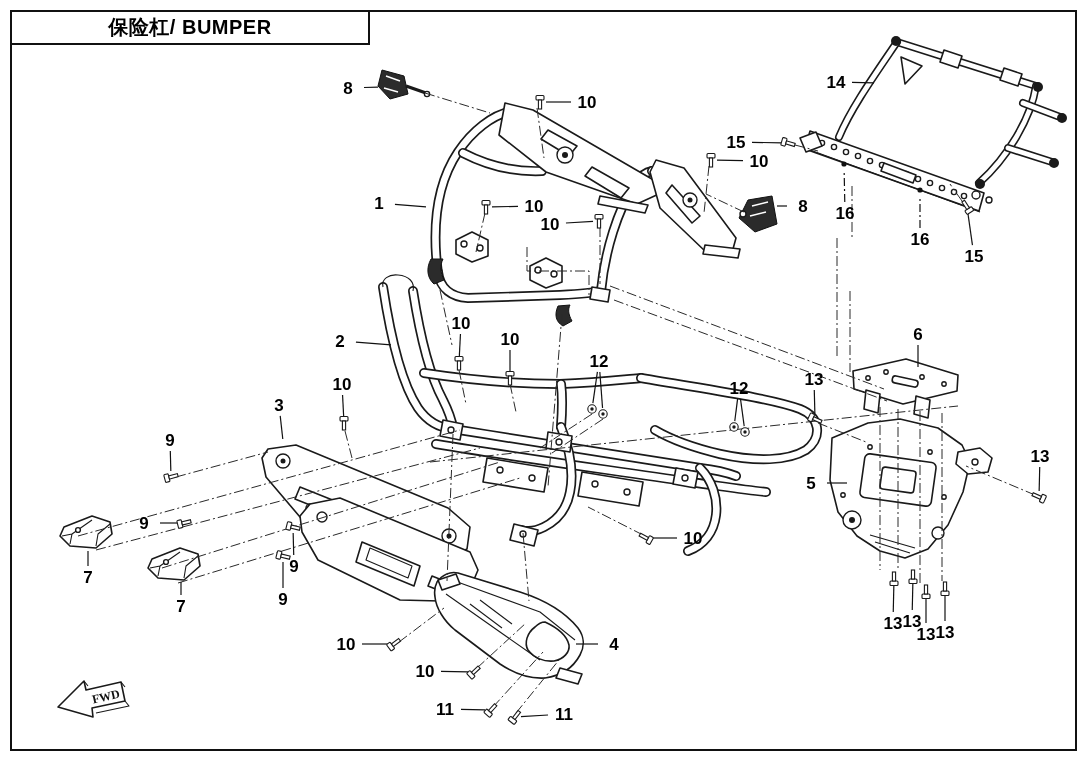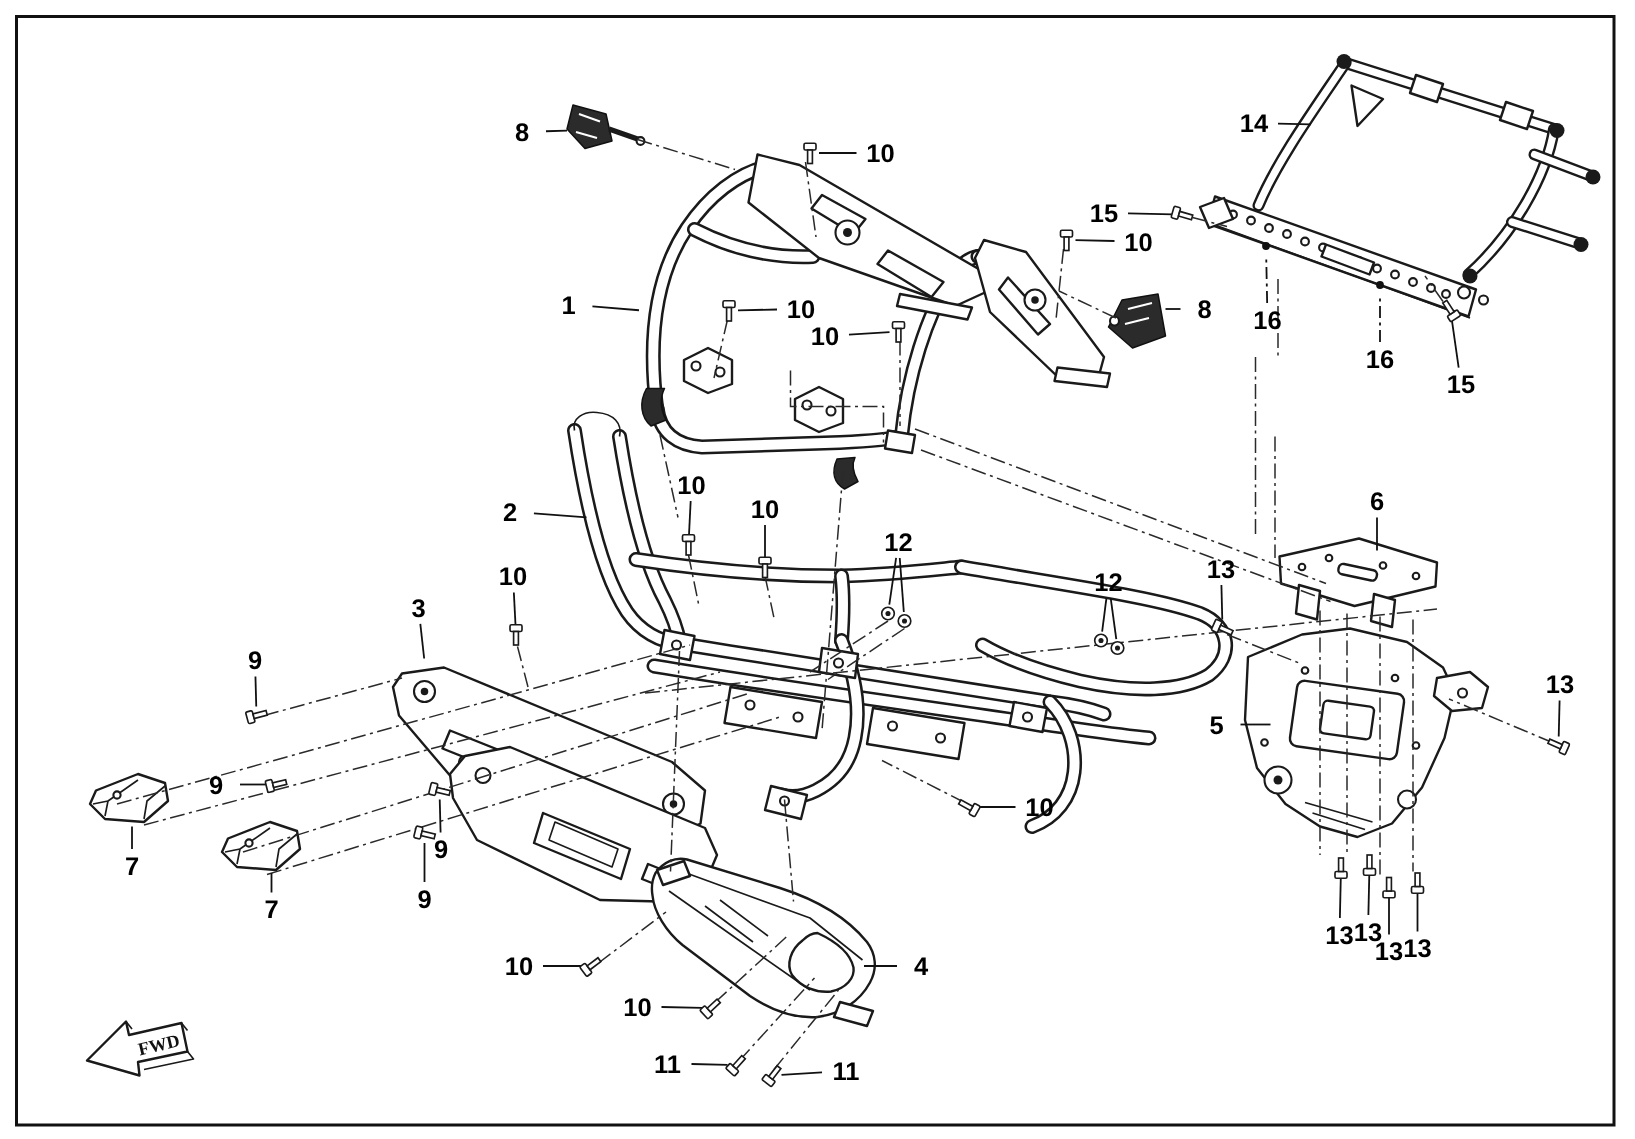--- a/index.html
+++ b/index.html
@@ -24,20 +24,23 @@
   .leader.dash{stroke-dasharray:8 3 2 3;}
   text.callout{font-family:"Liberation Sans",sans-serif;font-weight:bold;font-size:17px;fill:#000;}
   text.fwd{font-family:"Liberation Serif",serif;font-weight:bold;font-size:12px;fill:#111;}
   .bolt{fill:#fff;stroke:#1a1a1a;stroke-width:1.1;}
 </style>
 </head>
 <body>
 
 <div class="page">
   <div class="frame"></div>
+  <div class="title-box">
+    <span>保险杠/ BUMPER</span>
+  </div>
 
   <svg width="1090" height="759" viewBox="0 0 1090 759">
     <defs>
       <path id="t1" d="M438,274 C432,228 436,185 458,152 C472,131 492,115 512,111"></path>
       <path id="t2" d="M463,153 C492,168 518,172 542,171"></path>
       <path id="t3" d="M438,272 C440,289 452,297 468,298 L560,295 C580,294 594,293 600,291"></path>
       <path id="t4" d="M601,291 C605,250 618,210 634,185 C640,176 646,172 652,171"></path>
       <path id="t5" d="M652,171 L668,178"></path>
       <path id="t6" d="M383,287 C391,340 402,384 418,408 C427,421 440,428 453,429"></path>
       <path id="t7" d="M413,291 C420,336 429,374 443,400 C449,412 452,422 453,428"></path>

